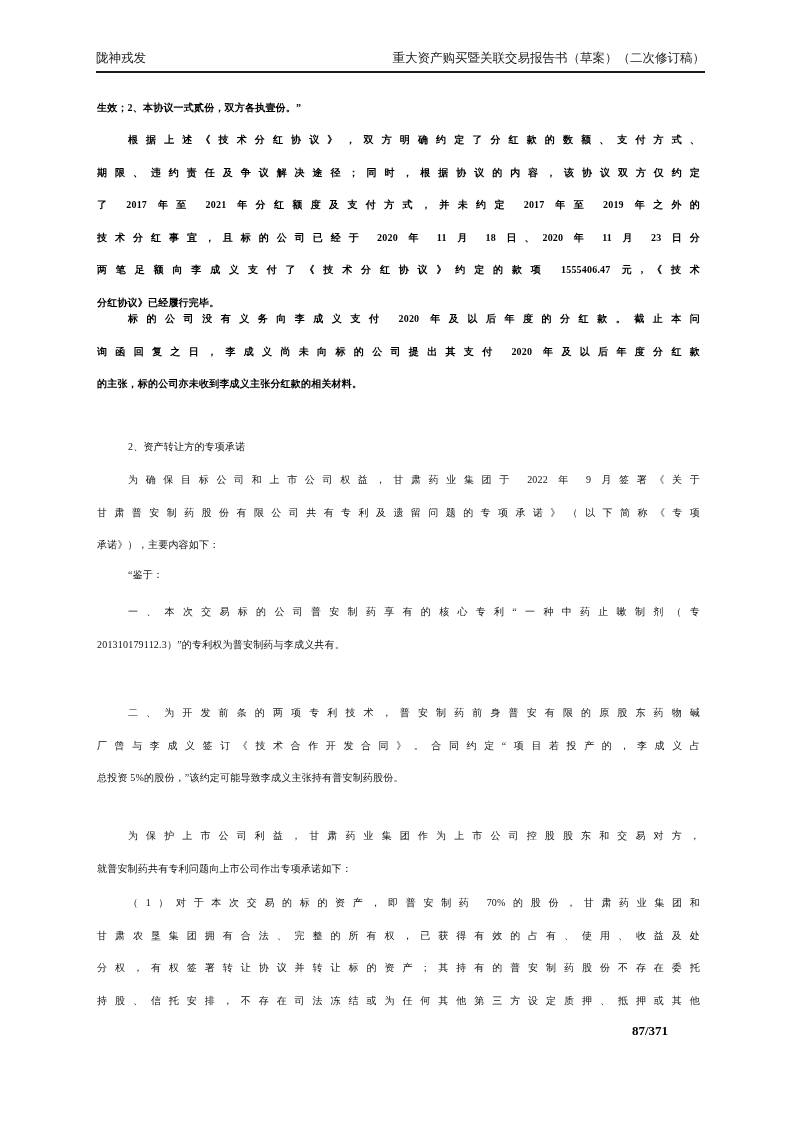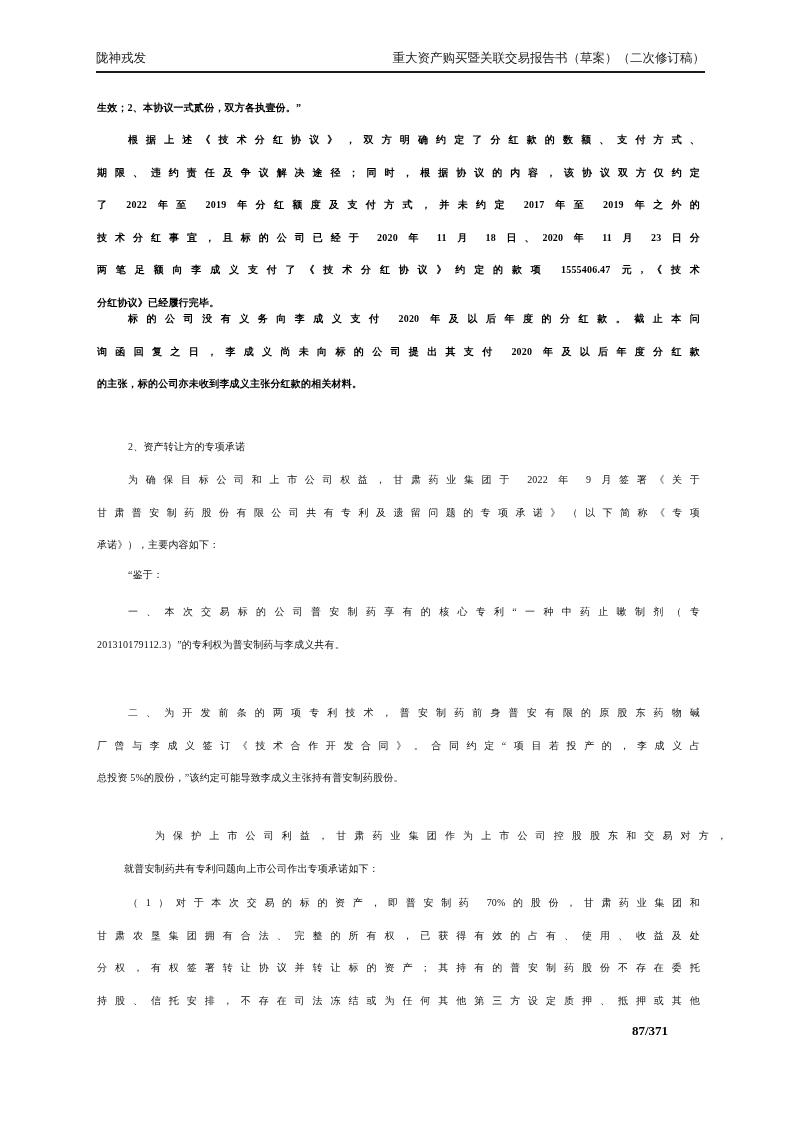--- a/index.html
+++ b/index.html
@@ -60,21 +60,21 @@
   .line.indent { padding-left: 31px; }
   
   .p0 { top: 92px; }
   .p1 { top: 124px; }
   .p2 { top: 303px; }
   .p3 { top: 408px; margin-top: 23px; }
   .p4 { top: 464px; }
   .p5 { top: 559px; }
   .p6 { top: 596px; }
   .p7 { top: 697px; }
-  .p8 { top: 820px; margin-left: 27px; }
+  .p8 { top: 820px; }
   .p9 { top: 887px; }
   
   .footer {
     position: absolute;
     top: 1022px;
     right: 125px;
     font-size: 13px;
     font-weight: 700;
     color: #000;
     line-height: 18px;
@@ -88,21 +88,21 @@
     <span>陇神戎发</span>
     <span>重大资产购买暨关联交易报告书（草案）（二次修订稿）</span>
   </div>
   <div class="content">
       <div class="para p0 bold">
         <div class="line">生效；2、本协议一式贰份，双方各执壹份。”</div>
       </div>
       <div class="para p1 bold">
         <div class="line full indent">根据上述《技术分红协议》，双方明确约定了分红款的数额、支付方式、</div>
         <div class="line full">期限、违约责任及争议解决途径；同时，根据协议的内容，该协议双方仅约定</div>
-        <div class="line full">了 2022 年至 2019 年分红额度及支付方式，并未约定 2017 年至 2019 年之外的</div>
+        <div class="line full">了 2017 年至 2021 年分红额度及支付方式，并未约定 2017 年至 2019 年之外的</div>
         <div class="line full">技术分红事宜，且标的公司已经于 2020 年 11 月 18 日、2020 年 11 月 23 日分</div>
         <div class="line full">两笔足额向李成义支付了《技术分红协议》约定的款项 1555406.47 元,《技术</div>
         <div class="line">分红协议》已经履行完毕。</div>
       </div>
       <div class="para p2 bold">
         <div class="line full indent">标的公司没有义务向李成义支付 2020 年及以后年度的分红款。截止本问</div>
         <div class="line full">询函回复之日，李成义尚未向标的公司提出其支付 2020 年及以后年度分红款</div>
         <div class="line">的主张，标的公司亦未收到李成义主张分红款的相关材料。</div>
       </div>
       <div class="para p3">

